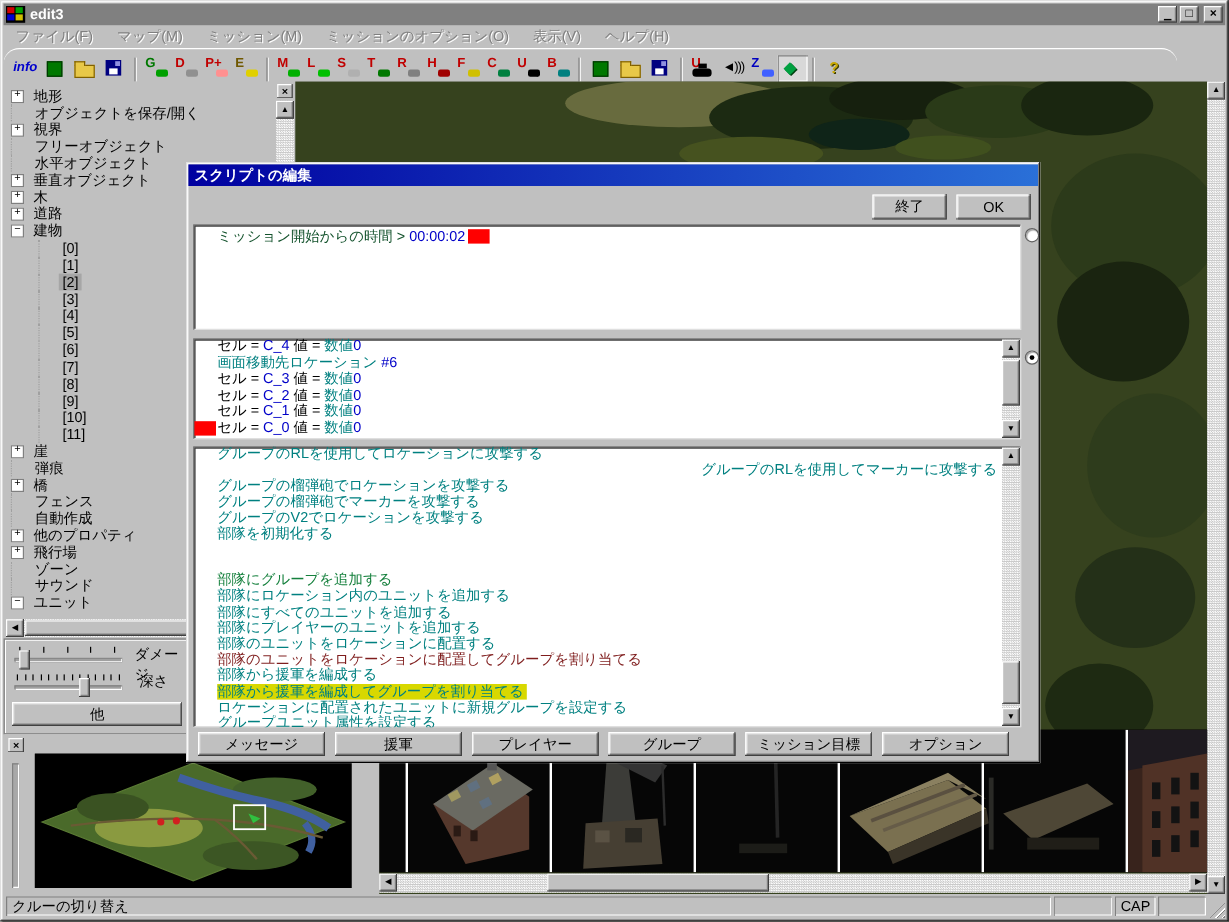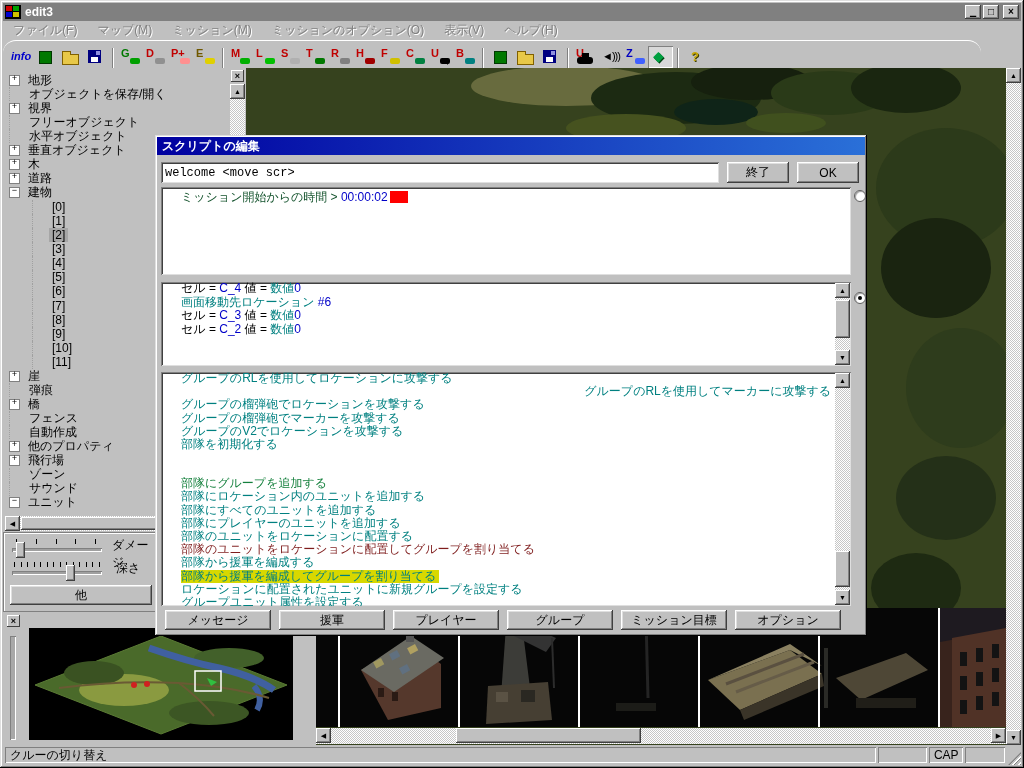--- a/index.html
+++ b/index.html
@@ -533,40 +533,41 @@
         <path d="M178,50 l10,4 l-6,4 z" fill="#30c040"></path>
         <rect x="166" y="43" width="26" height="20" fill="none" stroke="#fff" stroke-width="1.5"></rect>
       </svg>
     </div>
   </div>
 
   <div class="dialog">
     <div class="dlg-title">
       <span>スクリプトの編集</span>
     </div>
-    <input class="dlg-input" value="welcome &lt;move scr&gt;" style="">
     <div class="dlg-btn" style="left:572px;">終了</div>
     <div class="dlg-btn" style="left:642px;">OK</div>
 
     <div class="listbox" id="list1">
         <div class="line"><span style="color: #14532d;">ミッション開始からの時間 &gt; </span><span style="color: rgb(0, 0, 200);">00:00:02</span><span class="red-block"></span></div>
       </div>
     <div class="radio" id="radio1" style="left:699px;top:55px;"></div>
 
     <div class="listbox" id="list2">
       <div class="lb-scroll" style="right:1px;top:1px;height:82px;">
         <div class="track dither" style="left:0;top:0;width:15px;height:82px;"></div>
         <div class="sb-btn" style="left:0;top:0;">▲</div>
         <div class="sb-btn" style="left:0;top:67px;">▼</div>
         <div class="vthumb" style="top:17px;height:38px;"></div>
       </div>
     <div class="line"><span style="color: rgb(0, 0, 0);">セル = </span><span style="color: rgb(0, 0, 200);">C_4</span><span style="color: rgb(0, 0, 0);"> 値 = </span><span style="color: rgb(0, 128, 128);">数値</span><span style="color: rgb(0, 0, 200);">0</span></div>
         <div class="line"><span style="color: rgb(0, 128, 128);">画面移動先ロケーション </span><span style="color: rgb(0, 0, 200);">#6</span></div>
         <div class="line"><span style="color: rgb(0, 0, 0);">セル = </span><span style="color: rgb(0, 0, 200);">C_3</span><span style="color: rgb(0, 0, 0);"> 値 = </span><span style="color: rgb(0, 128, 128);">数値</span><span style="color: rgb(0, 0, 200);">0</span></div>
         <div class="line"><span style="color: rgb(0, 0, 0);">セル = </span><span style="color: rgb(0, 0, 200);">C_2</span><span style="color: rgb(0, 0, 0);"> 値 = </span><span style="color: rgb(0, 128, 128);">数値</span><span style="color: rgb(0, 0, 200);">0</span></div>
+        <div class="line"><span style="color: rgb(0, 0, 0);">セル = </span><span style="color: rgb(0, 0, 200);">C_1</span><span style="color: rgb(0, 0, 0);"> 値 = </span><span style="color: rgb(0, 128, 128);">数値</span><span style="color: rgb(0, 0, 200);">0</span></div>
+        <div class="line marked"><span style="color: rgb(0, 0, 0);">セル = </span><span style="color: rgb(0, 0, 200);">C_0</span><span style="color: rgb(0, 0, 0);"> 値 = </span><span style="color: rgb(0, 128, 128);">数値</span><span style="color: rgb(0, 0, 200);">0</span></div>
       </div>
     <div class="radio checked" id="radio2" style="left:699px;top:157px;"></div>
 
     <div class="listbox" id="list3">
       <div class="lb-scroll" style="right:1px;top:1px;height:232px;">
         <div class="track dither" style="left:0;top:0;width:15px;height:232px;"></div>
         <div class="sb-btn" style="left:0;top:0;">▲</div>
         <div class="sb-btn" style="left:0;top:217px;">▼</div>
         <div class="vthumb" style="top:178px;height:36px;"></div>
       </div>

